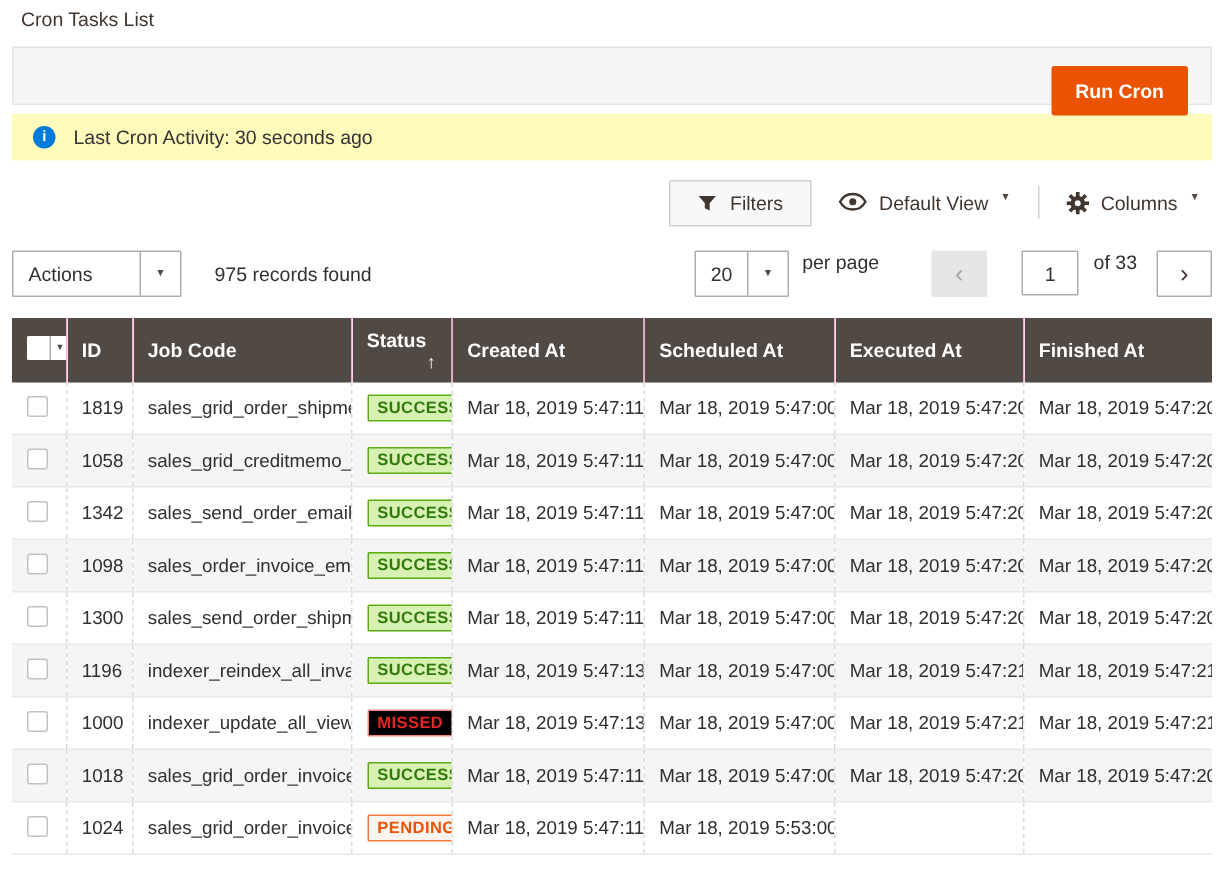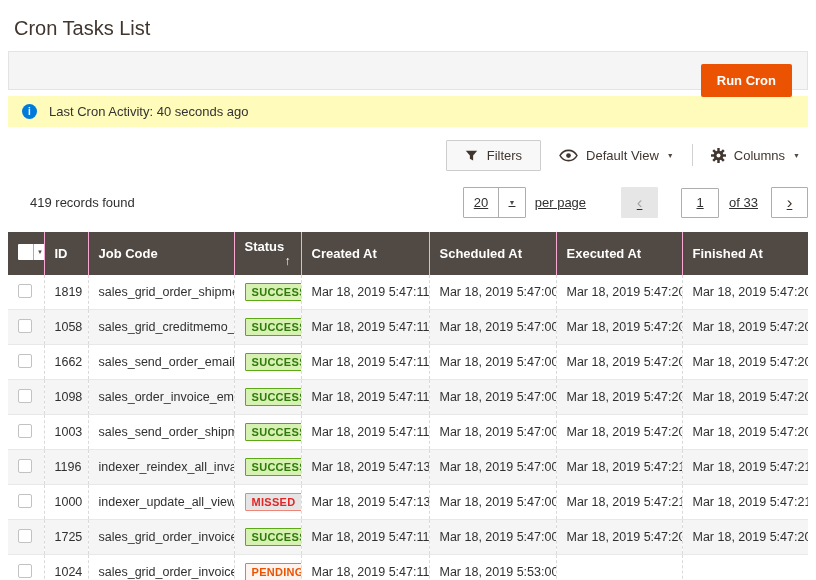--- a/index.html
+++ b/index.html
@@ -1,44 +1,44 @@
 <!DOCTYPE html>
 <html><head>
 <meta charset="utf-8">
 <style>
   * { box-sizing: border-box; margin: 0; padding: 0; }
   html, body { width: 816px; background: #fff; font-family: "Liberation Sans", sans-serif; color: #303030; }
   body { height: 580px; overflow: hidden; }
 
-  .page-title { font-size: 20px; font-weight: 400; color: #41362f; padding: 17px 14px 9px; }
+  .page-title { font-size: 13px; font-weight: 400; color: #41362f; padding: 5px 14px 9px; }
 
   .toolbar-band { margin: 2px 8px 0; height: 39px; background: #f5f5f5; border: 1px solid #e3e3e3; position: relative; }
   .btn-primary { position: absolute; right: 15px; top: 12px; background: #eb5202; color: #fff; border: none;
     font-family: "Liberation Sans", sans-serif; font-size: 13px; font-weight: 700; padding: 9px 16px; border-radius: 2px; cursor: pointer; }
 
   .notice-bar { margin: 6px 8px 0; background: #fffbbb; padding: 8px 14px; display: flex; align-items: center; gap: 12px; font-size: 13px; color: #333; }
   .info-icon { width: 15px; height: 15px; border-radius: 50%; background: #007bdb; color: #fff; font-size: 10px; font-weight: 700;
     display: inline-flex; align-items: center; justify-content: center; font-style: normal; flex: 0 0 auto; }
 
   .controls-row { display: flex; justify-content: flex-end; align-items: center; margin: 12px 16px 0; gap: 18px; height: 32px; }
   .filters-btn { display: inline-flex; align-items: center; gap: 9px; background: #f8f8f8; border: 1px solid #cdcdcd;
     color: #41362f; font-size: 13px; padding: 7px 18px; border-radius: 1px; cursor: pointer; font-family: "Liberation Sans", sans-serif; }
-  .icon-ctrl { display: inline-flex; align-items: center; gap: 8px; font-size: 13px; color: #41362f; cursor: pointer; }
+  .icon-ctrl { display: inline-flex; gap: 8px; font-size: 13px; color: #41362f; cursor: pointer; }
   .caret { font-size: 7px; color: #514943; line-height: 1; }
   .v-divider { width: 1px; height: 22px; background: #d1d1d1; }
 
   .actions-row { display: flex; align-items: center; margin: 16px 8px 0; }
   .msel { display: inline-flex; align-items: stretch; justify-content: space-between; border: 1px solid #adadad;
     border-radius: 1px; background: #fff; height: 31px; cursor: pointer; }
   .msel-label { display: flex; align-items: center; padding: 0 10px; font-size: 13px; color: #303030; }
   .msel-caretbox { width: 27px; border-left: 1px solid #adadad; display: flex; align-items: center; justify-content: center; }
   .actions-sel { width: 113px; }
   .perpage-sel { width: 63px; }
   .records-found { margin-left: 22px; font-size: 13px; }
-  .right-group { margin-left: auto; display: flex; align-items: center; gap: 9px; text-decoration: underline; }
+  .right-group { margin-left: auto; display: flex; align-items: flex-start; gap: 9px; }
   .per-page-label { font-size: 13px; margin-right: 26px; }
   .pg-btn { width: 37px; height: 31px; display: flex; align-items: center; justify-content: center; font-size: 17px;
     border-radius: 1px; cursor: pointer; user-select: none; }
   .pg-prev { background: #e6e6e6; color: #a6a6a6; border: 1px solid #e6e6e6; cursor: default; }
   .pg-next { background: #fff; color: #41362f; border: 1px solid #adadad; }
   .pg-input { width: 38px; height: 30px; border: 1px solid #adadad; border-radius: 1px; text-align: center; font-size: 13px;
     font-family: "Liberation Sans", sans-serif; color: #303030; margin-left: 14px; }
   .pg-of { font-size: 13px; margin: 0 4px 0 1px; }
 
   .grid { margin: 14px 8px 0; width: 800px; border-collapse: collapse; table-layout: fixed; }
@@ -52,37 +52,37 @@
 
   .sort-arrow { float: right; font-size: 12px; font-weight: 400; margin-left: 8px; }
   .select-all { display: inline-flex; align-items: stretch; background: #fff; border-radius: 1px; height: 16px; cursor: pointer; }
   .sa-box { width: 15px; }
   .sa-caret { width: 13px; border-left: 1px solid #adadad; display: flex; align-items: center; justify-content: center;
     font-size: 6px; color: #514943; }
   .cb { display: inline-block; width: 14px; height: 14px; border: 1px solid #c2c2c2; border-radius: 2px; background: #fff; cursor: pointer; }
 
   .badge { display: inline-block; font-size: 11px; font-weight: 700; padding: 2px 6px; border-radius: 1px; letter-spacing: .3px; }
   .badge-success { color: #2f7a0a; background: #d6f1b2; border: 1px solid #5da815; }
-  .badge-missed  { color: #e22626; background: #e5e5e5; border: 1px solid #ee8576; }
+  .badge-missed  { color: #e22626; background: #000000; border: 1px solid #ee8576; }
   .badge-pending { color: #eb5202; background: #fef4ef; border: 1px solid #ef7743; }
 
   svg { display: block; }
 </style>
 </head>
 <body>
 
 <h1 class="page-title">Cron Tasks List</h1>
 
 <div class="toolbar-band">
   <button class="btn-primary">Run Cron</button>
 </div>
 
 <div class="notice-bar">
   <i class="info-icon">i</i>
-  <span>Last Cron Activity: 40 seconds ago</span>
+  <span>Last Cron Activity: 30 seconds ago</span>
 </div>
 
 <div class="controls-row">
   <button class="filters-btn">
     <span>
       <svg width="13" height="13" viewBox="0 0 16 16">
           <path d="M1 2h14L10 8v6l-4-2V8z" fill="#41362f"></path>
         </svg>
     </span>
     <span>Filters</span>
@@ -113,21 +113,27 @@
         </g>
         <circle cx="8" cy="8" r="2.1" fill="#fff"></circle>
       </svg>
     </span>
     <span>Columns</span>
     <span class="caret">▼</span>
   </span>
 </div>
 
 <div class="actions-row">
-  <span class="records-found">419 records found</span>
+  <span class="msel actions-sel">
+    <span class="msel-label">Actions</span>
+    <span class="msel-caretbox">
+        <span class="caret">▼</span>
+      </span>
+  </span>
+  <span class="records-found">975 records found</span>
 
   <span class="right-group">
     <span class="msel perpage-sel">
       <span class="msel-label">20</span>
       <span class="msel-caretbox">
           <span class="caret">▼</span>
         </span>
     </span>
     <span class="per-page-label">per page</span>
 
@@ -188,41 +194,41 @@
     <td>1058</td>
     <td>sales_grid_creditmemo_async</td>
     <td><span class="badge badge-success">SUCCESS</span></td>
     <td>Mar 18, 2019 5:47:11 AM</td>
     <td>Mar 18, 2019 5:47:00 AM</td>
     <td>Mar 18, 2019 5:47:20 AM</td>
     <td>Mar 18, 2019 5:47:20 AM</td>
   </tr>
       <tr>
     <td><span class="cb"></span></td>
-    <td>1662</td>
+    <td>1342</td>
     <td>sales_send_order_emails</td>
     <td><span class="badge badge-success">SUCCESS</span></td>
     <td>Mar 18, 2019 5:47:11 AM</td>
     <td>Mar 18, 2019 5:47:00 AM</td>
     <td>Mar 18, 2019 5:47:20 AM</td>
     <td>Mar 18, 2019 5:47:20 AM</td>
   </tr>
       <tr>
     <td><span class="cb"></span></td>
     <td>1098</td>
     <td>sales_order_invoice_emails</td>
     <td><span class="badge badge-success">SUCCESS</span></td>
     <td>Mar 18, 2019 5:47:11 AM</td>
     <td>Mar 18, 2019 5:47:00 AM</td>
     <td>Mar 18, 2019 5:47:20 AM</td>
     <td>Mar 18, 2019 5:47:20 AM</td>
   </tr>
       <tr>
     <td><span class="cb"></span></td>
-    <td>1003</td>
+    <td>1300</td>
     <td>sales_send_order_shipment</td>
     <td><span class="badge badge-success">SUCCESS</span></td>
     <td>Mar 18, 2019 5:47:11 AM</td>
     <td>Mar 18, 2019 5:47:00 AM</td>
     <td>Mar 18, 2019 5:47:20 AM</td>
     <td>Mar 18, 2019 5:47:20 AM</td>
   </tr>
       <tr>
     <td><span class="cb"></span></td>
     <td>1196</td>
@@ -238,21 +244,21 @@
     <td>1000</td>
     <td>indexer_update_all_views</td>
     <td><span class="badge badge-missed">MISSED</span></td>
     <td>Mar 18, 2019 5:47:13 AM</td>
     <td>Mar 18, 2019 5:47:00 AM</td>
     <td>Mar 18, 2019 5:47:21 AM</td>
     <td>Mar 18, 2019 5:47:21 AM</td>
   </tr>
       <tr>
     <td><span class="cb"></span></td>
-    <td>1725</td>
+    <td>1018</td>
     <td>sales_grid_order_invoice_async</td>
     <td><span class="badge badge-success">SUCCESS</span></td>
     <td>Mar 18, 2019 5:47:11 AM</td>
     <td>Mar 18, 2019 5:47:00 AM</td>
     <td>Mar 18, 2019 5:47:20 AM</td>
     <td>Mar 18, 2019 5:47:20 AM</td>
   </tr>
       <tr>
     <td><span class="cb"></span></td>
     <td>1024</td>

